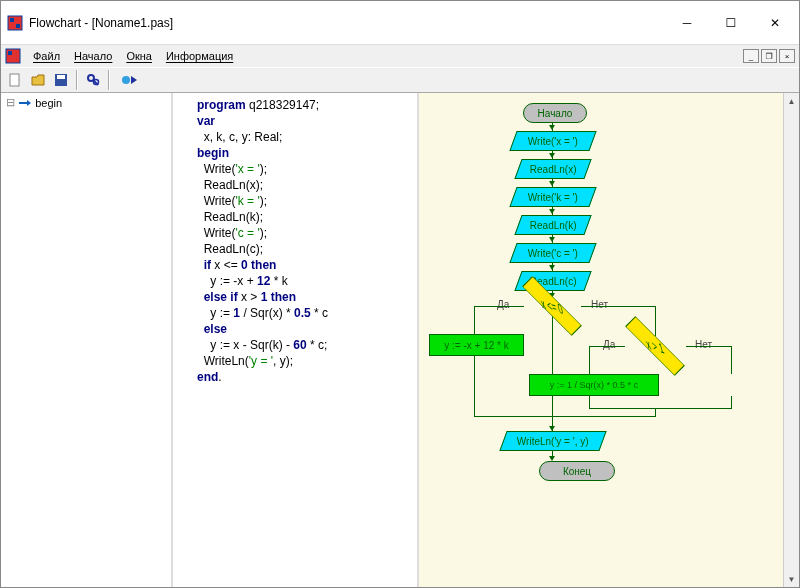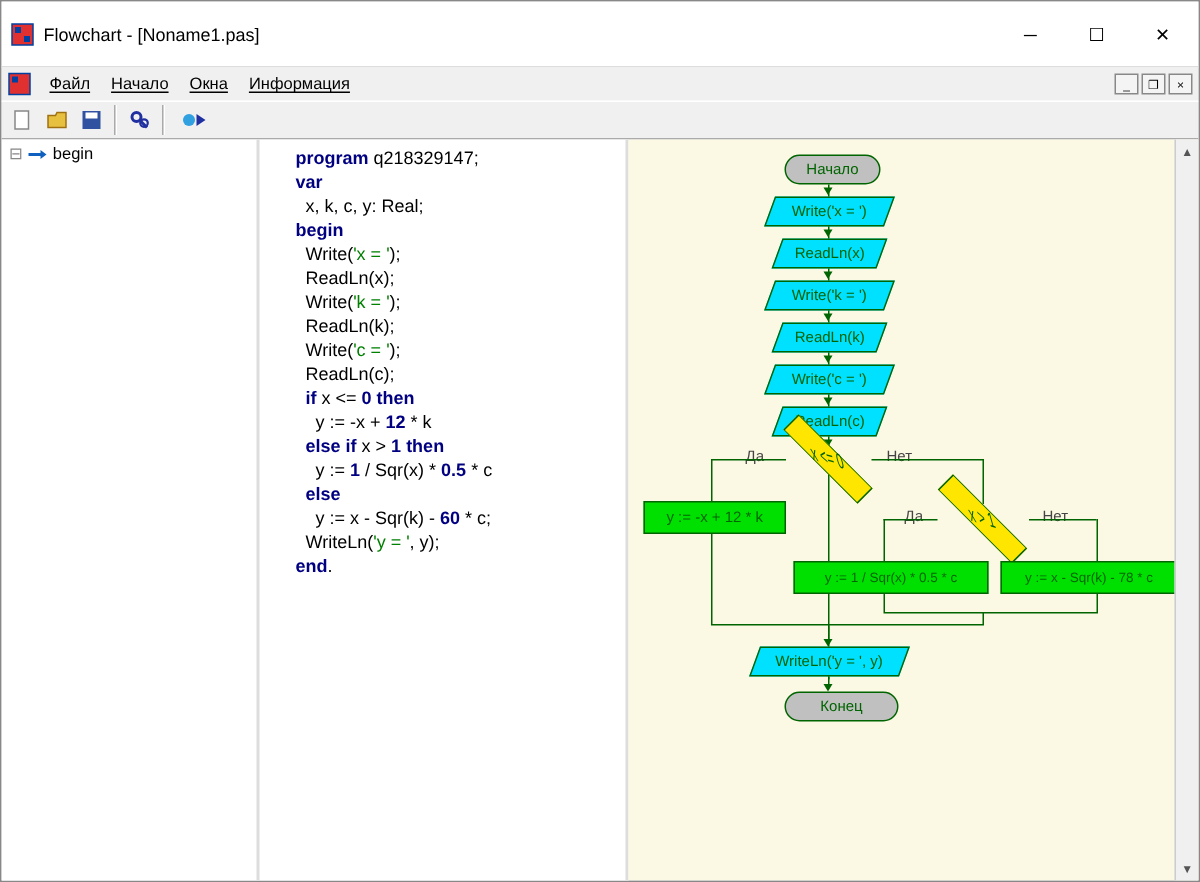--- a/index.html
+++ b/index.html
@@ -336,36 +336,35 @@
         </div>
       <div class="branch-label" style="left:184px;top:246px;">Да</div>
       <div class="branch-label" style="left:276px;top:246px;">Нет</div>
 
       <div class="flow-line" style="left:170px;top:253px;width:36px;height:1px;"></div>
       <div class="flow-line" style="left:170px;top:253px;width:1px;height:28px;"></div>
       <div class="shape process" style="left:110px;top:281px;width:130px;font-size:9px;">y := 1 / Sqr(x) * 0.5 * c</div>
 
       <div class="flow-line" style="left:267px;top:253px;width:45px;height:1px;"></div>
       <div class="flow-line" style="left:312px;top:253px;width:1px;height:28px;"></div>
-      <div class="shape process" style="left:248px;top:281px;width:118px;font-size:9px;">y := x - Sqr(k) - 78 * c</div>
 
       <div class="flow-line" style="left:170px;top:303px;width:1px;height:12px;"></div>
       <div class="flow-line" style="left:312px;top:303px;width:1px;height:12px;"></div>
       <div class="flow-line" style="left:170px;top:315px;width:143px;height:1px;"></div>
       <div class="flow-line" style="left:236px;top:315px;width:1px;height:8px;"></div>
       <div class="flow-line" style="left:55px;top:323px;width:182px;height:1px;"></div>
       <div class="flow-line" style="left:133px;top:324px;width:1px;height:12px;"></div>
       <div class="arrow-down" style="left:130px;top:333px;"></div>
 
       <div class="shape io-shape" style="left:84px;top:338px;width:100px;">
           <span>WriteLn('y = ', y)</span>
         </div>
       <div class="flow-line" style="left:133px;top:358px;width:1px;height:8px;"></div>
       <div class="arrow-down" style="left:130px;top:363px;"></div>
-      <div class="shape terminator" style="left:104px;top:368px;width:76px;">Конец</div>
+      <div class="shape terminator" style="left:120px;top:368px;width:76px;">Конец</div>
     </div>
     <div class="vscroll">
       <div class="sb-btn">▲</div>
       <div class="sb-track"></div>
       <div class="sb-btn">▼</div>
     </div>
     <div class="hscroll">
       <div class="sb-btn">◄</div>
       <div class="sb-track"></div>
       <div class="sb-btn">►</div>

